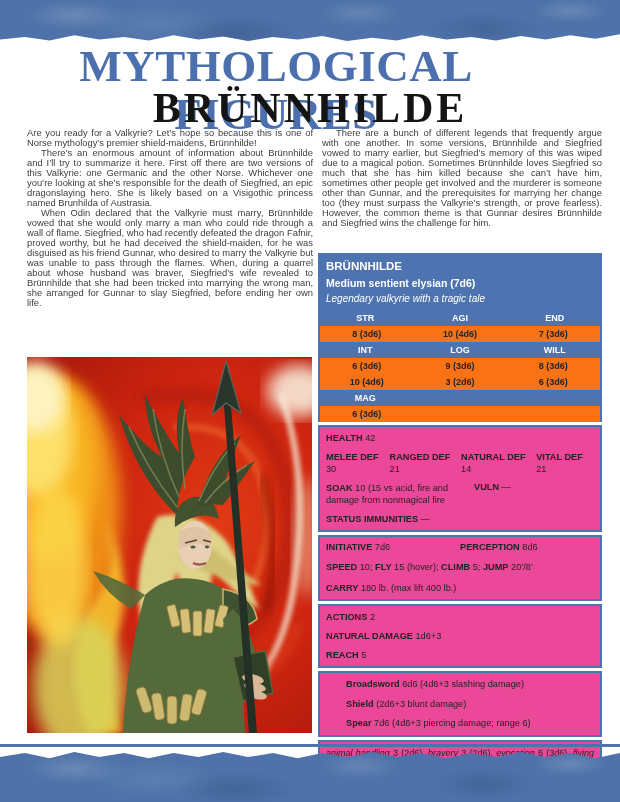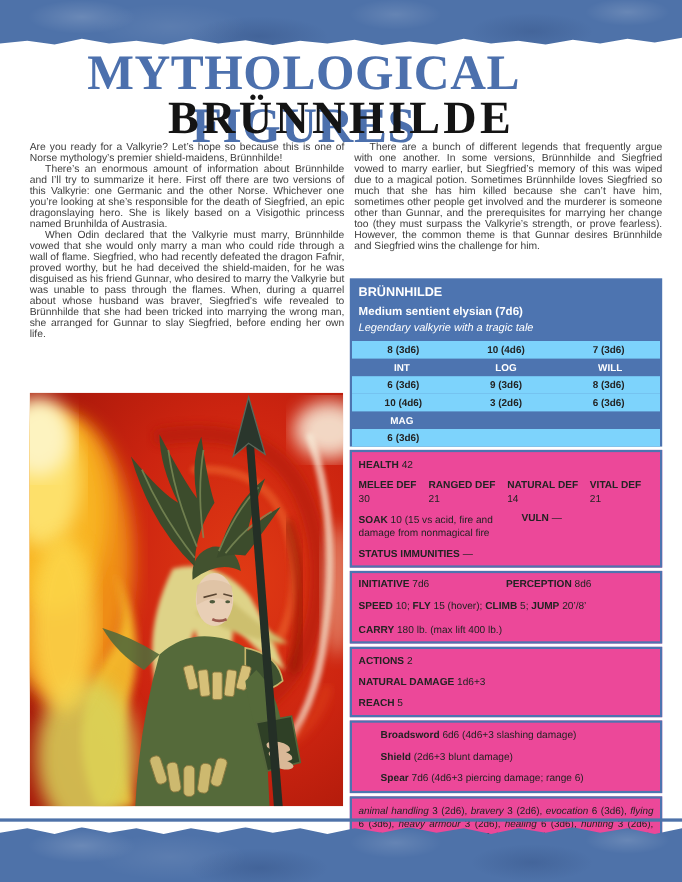--- a/index.html
+++ b/index.html
@@ -59,21 +59,21 @@
     background:#4d74b0; color:#ffffff; padding:6px 0 0 0;
   }
   .sb-head .pad { padding:0 8px; }
   .sb-name    { font-size:11.5px; font-weight:700; line-height:15px; }
   .sb-type    { font-size:10.5px; font-weight:700; line-height:15px; margin-top:2px; }
   .sb-tagline { font-size:10px; font-style:italic; line-height:14px; margin-top:1px; }
   .attr-table { margin-top:4px; }
   .attr-row { display:flex; }
   .attr-cell { flex:1 1 0; text-align:center; font-weight:700; font-size:9px; line-height:16px; height:16px; }
   .attr-row.hdr .attr-cell { color:#ffffff; }
-  .attr-row.val { background:#7dd3fc; margin:0 2px; color:#232323; }
+  .attr-row.val { background:#f97316; margin:0 2px; color:#232323; }
   .sb-box {
     border:2px solid #4d74b0; background:#ec4899;
     margin-top:3px; padding:5px 6px;
   }
   .sb-box p { margin:0; line-height:12px; }
   .sb-box p + p { margin-top:7px; }
   .sb-box b { font-weight:700; }
   .def-row { display:flex; justify-content:flex-start; }
   .soak-row { display:flex; }
   .soak-left { width:138px; line-height:12px; }
@@ -200,20 +200,25 @@
     <path d="M196,36 L222,376 L230,376 L203,36 Z" fill="#242f26"></path>
     <path d="M199,4 L185,58 L199,46 L214,56 Z" fill="#2a362c" stroke="#59685a" stroke-width="1.2"></path>
   </svg>
 
   <div class="statblock">
     <div class="sb-head">
       <div class="pad sb-name">BRÜNNHILDE</div>
       <div class="pad sb-type">Medium sentient elysian (7d6)</div>
       <div class="pad sb-tagline">Legendary valkyrie with a tragic tale</div>
       <div class="attr-table" id="attr-table">
+          <div class="attr-row hdr">
+            <div class="attr-cell">STR</div>
+            <div class="attr-cell">AGI</div>
+            <div class="attr-cell">END</div>
+          </div>
           <div class="attr-row val">
             <div class="attr-cell">8 (3d6)</div>
             <div class="attr-cell">10 (4d6)</div>
             <div class="attr-cell">7 (3d6)</div>
           </div>
           <div class="attr-row hdr">
             <div class="attr-cell">INT</div>
             <div class="attr-cell">LOG</div>
             <div class="attr-cell">WILL</div>
           </div>

